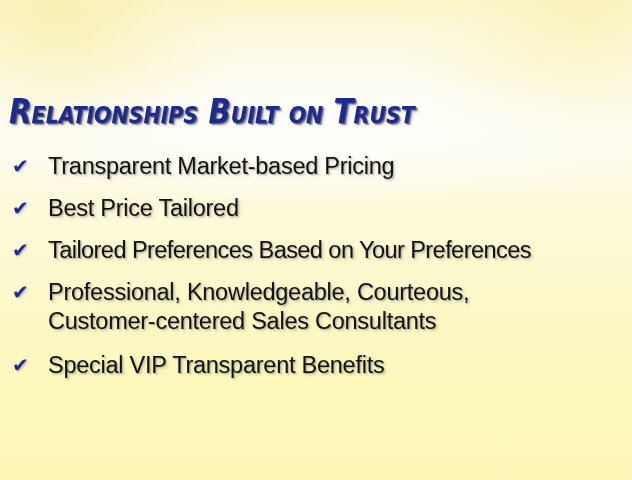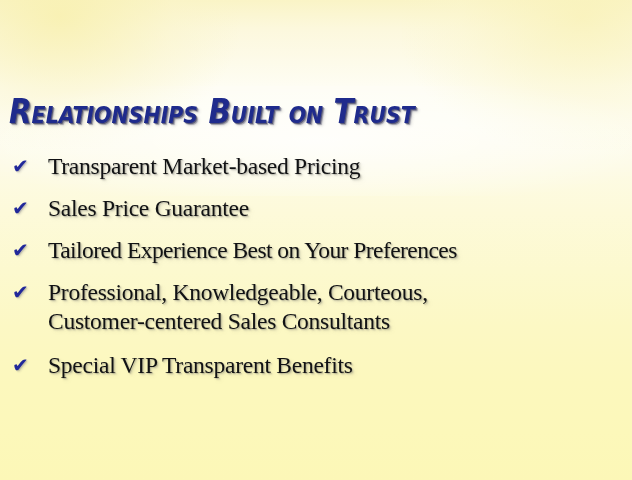--- a/index.html
+++ b/index.html
@@ -124,21 +124,21 @@
     font-weight: 700;
     color: #21289a;
     text-shadow:
        1px 1px 1px rgba(90,90,110,0.30),
        2px 2px 2px rgba(110,110,120,0.14);
     user-select: none;
   }
 
   .btext {
     flex: 1 1 auto;
-    font-family: Liberation Serif, serif;
+    font-family: Liberation Sans, sans-serif;
     font-size: 23.5px;
     font-weight: 400;
     line-height: 29px;
     letter-spacing: -0.25px;
     color: #111214;
     text-shadow:
        1px 1px 1px rgba(120,118,110,0.42),
        2px 2px 2px rgba(130,128,120,0.22),
        3px 3px 4px rgba(140,138,130,0.10);
     white-space: pre-line;
@@ -161,26 +161,26 @@
 
   <ul id="bullets">
 
     <li class="bullet">
       <span class="check">✔</span>
       <span class="btext">Transparent Market-based Pricing</span>
     </li>
 
     <li class="bullet">
       <span class="check">✔</span>
-      <span class="btext">Sales Price Guarantee</span>
+      <span class="btext">Best Price Tailored</span>
     </li>
 
     <li class="bullet wide">
       <span class="check">✔</span>
-      <span class="btext">Tailored Experience Best on Your Preferences</span>
+      <span class="btext">Tailored Preferences Based on Your Preferences</span>
     </li>
 
     <li class="bullet two-line">
       <span class="check">✔</span>
       <span class="btext">Professional, Knowledgeable, Courteous,
 Customer-centered Sales Consultants</span>
     </li>
 
     <li class="bullet">
       <span class="check">✔</span>

